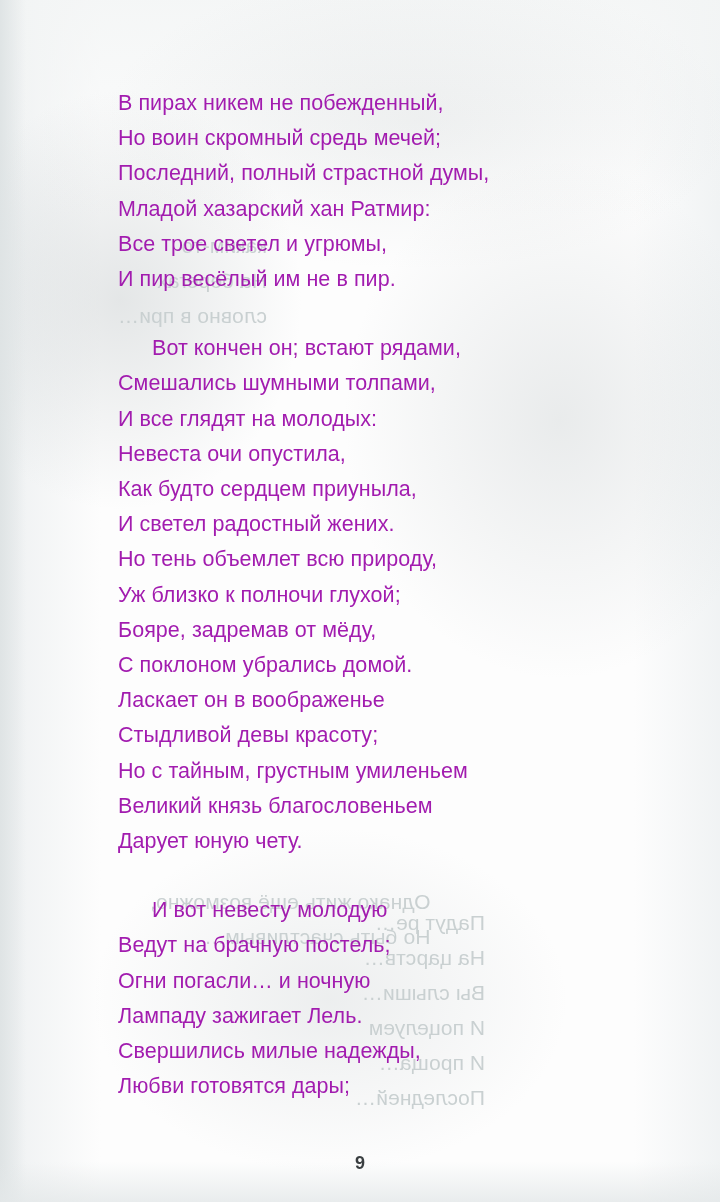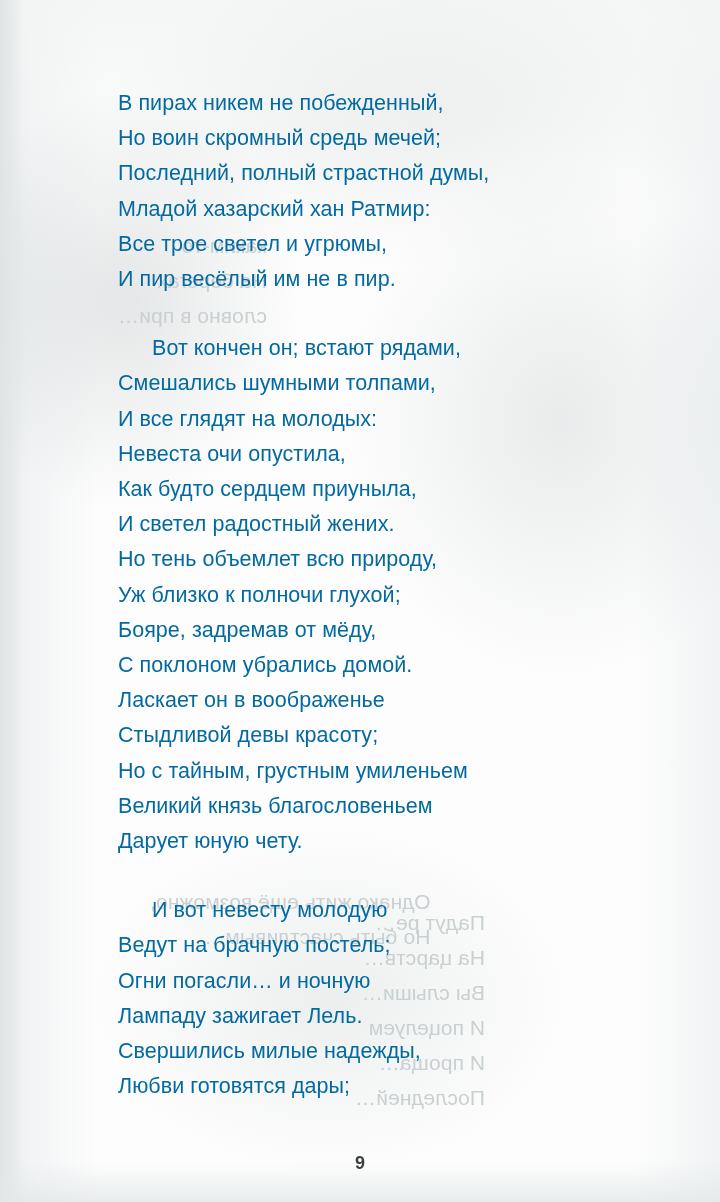--- a/index.html
+++ b/index.html
@@ -76,21 +76,21 @@
     padding: 86px 0 0 118px;
     width: 520px;
   }
   .stanza {
     margin: 0 0 34px 0;
   }
   .stanza:last-of-type { margin-bottom: 0; }
   .line {
     font-size: 21.5px;
     line-height: 35.2px;
-    color: #0369a1;
+    color: #a21caf;
     white-space: pre;
     letter-spacing: .05px;
   }
   .line.indent {
     padding-left: 34px;
   }
 
   .folio {
     position: absolute;
     z-index: 3;

